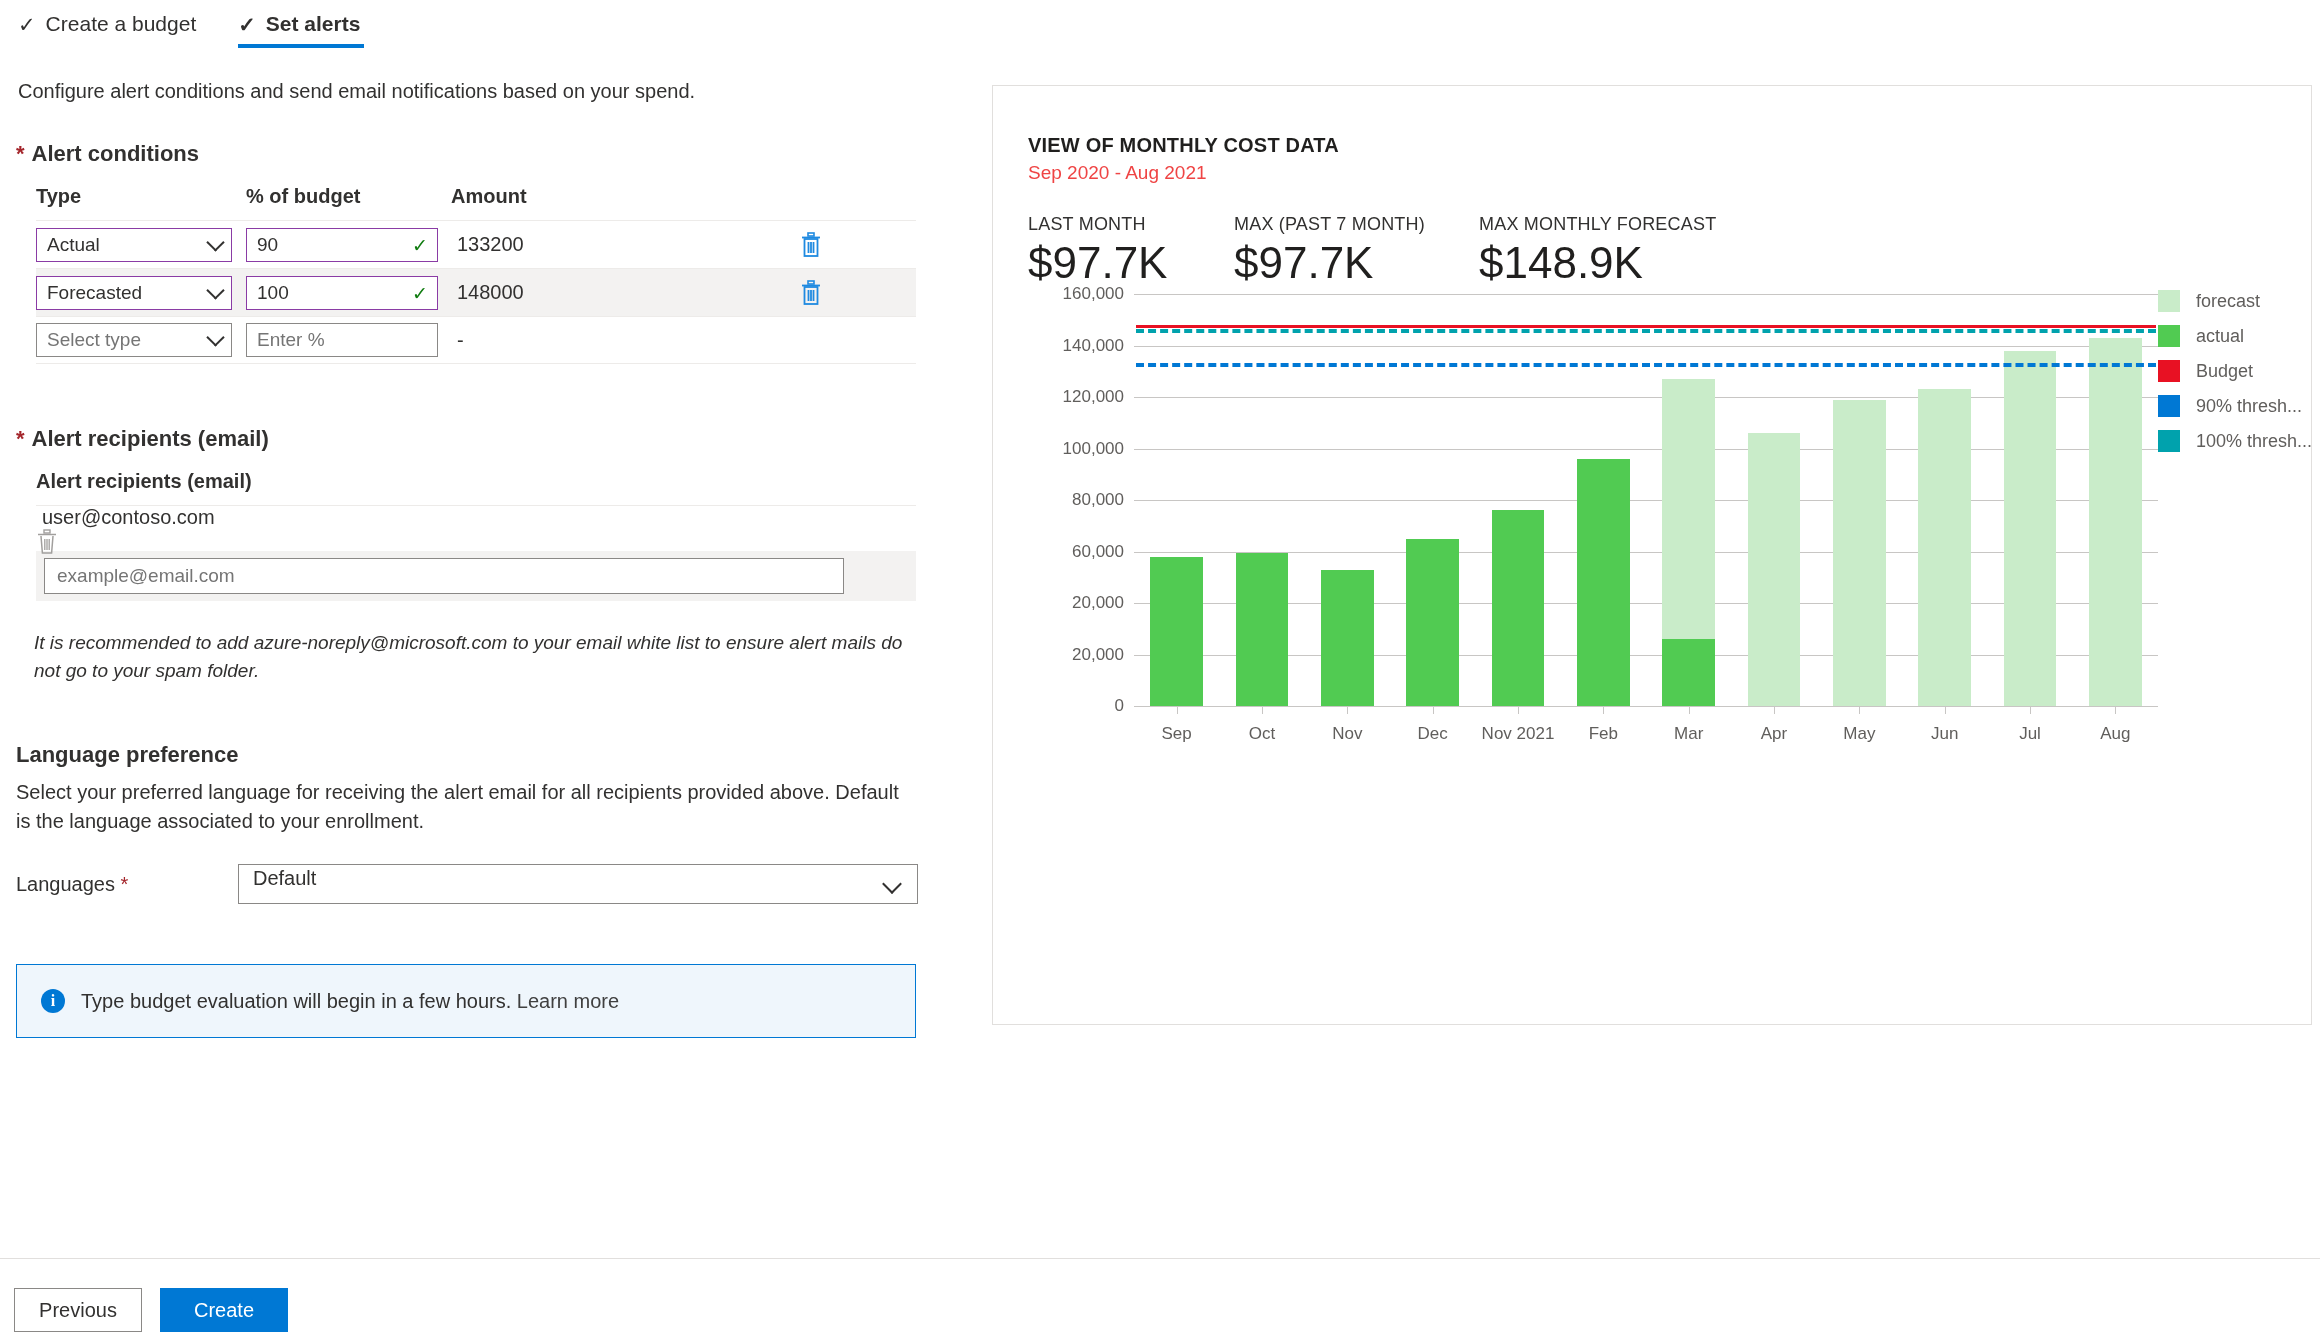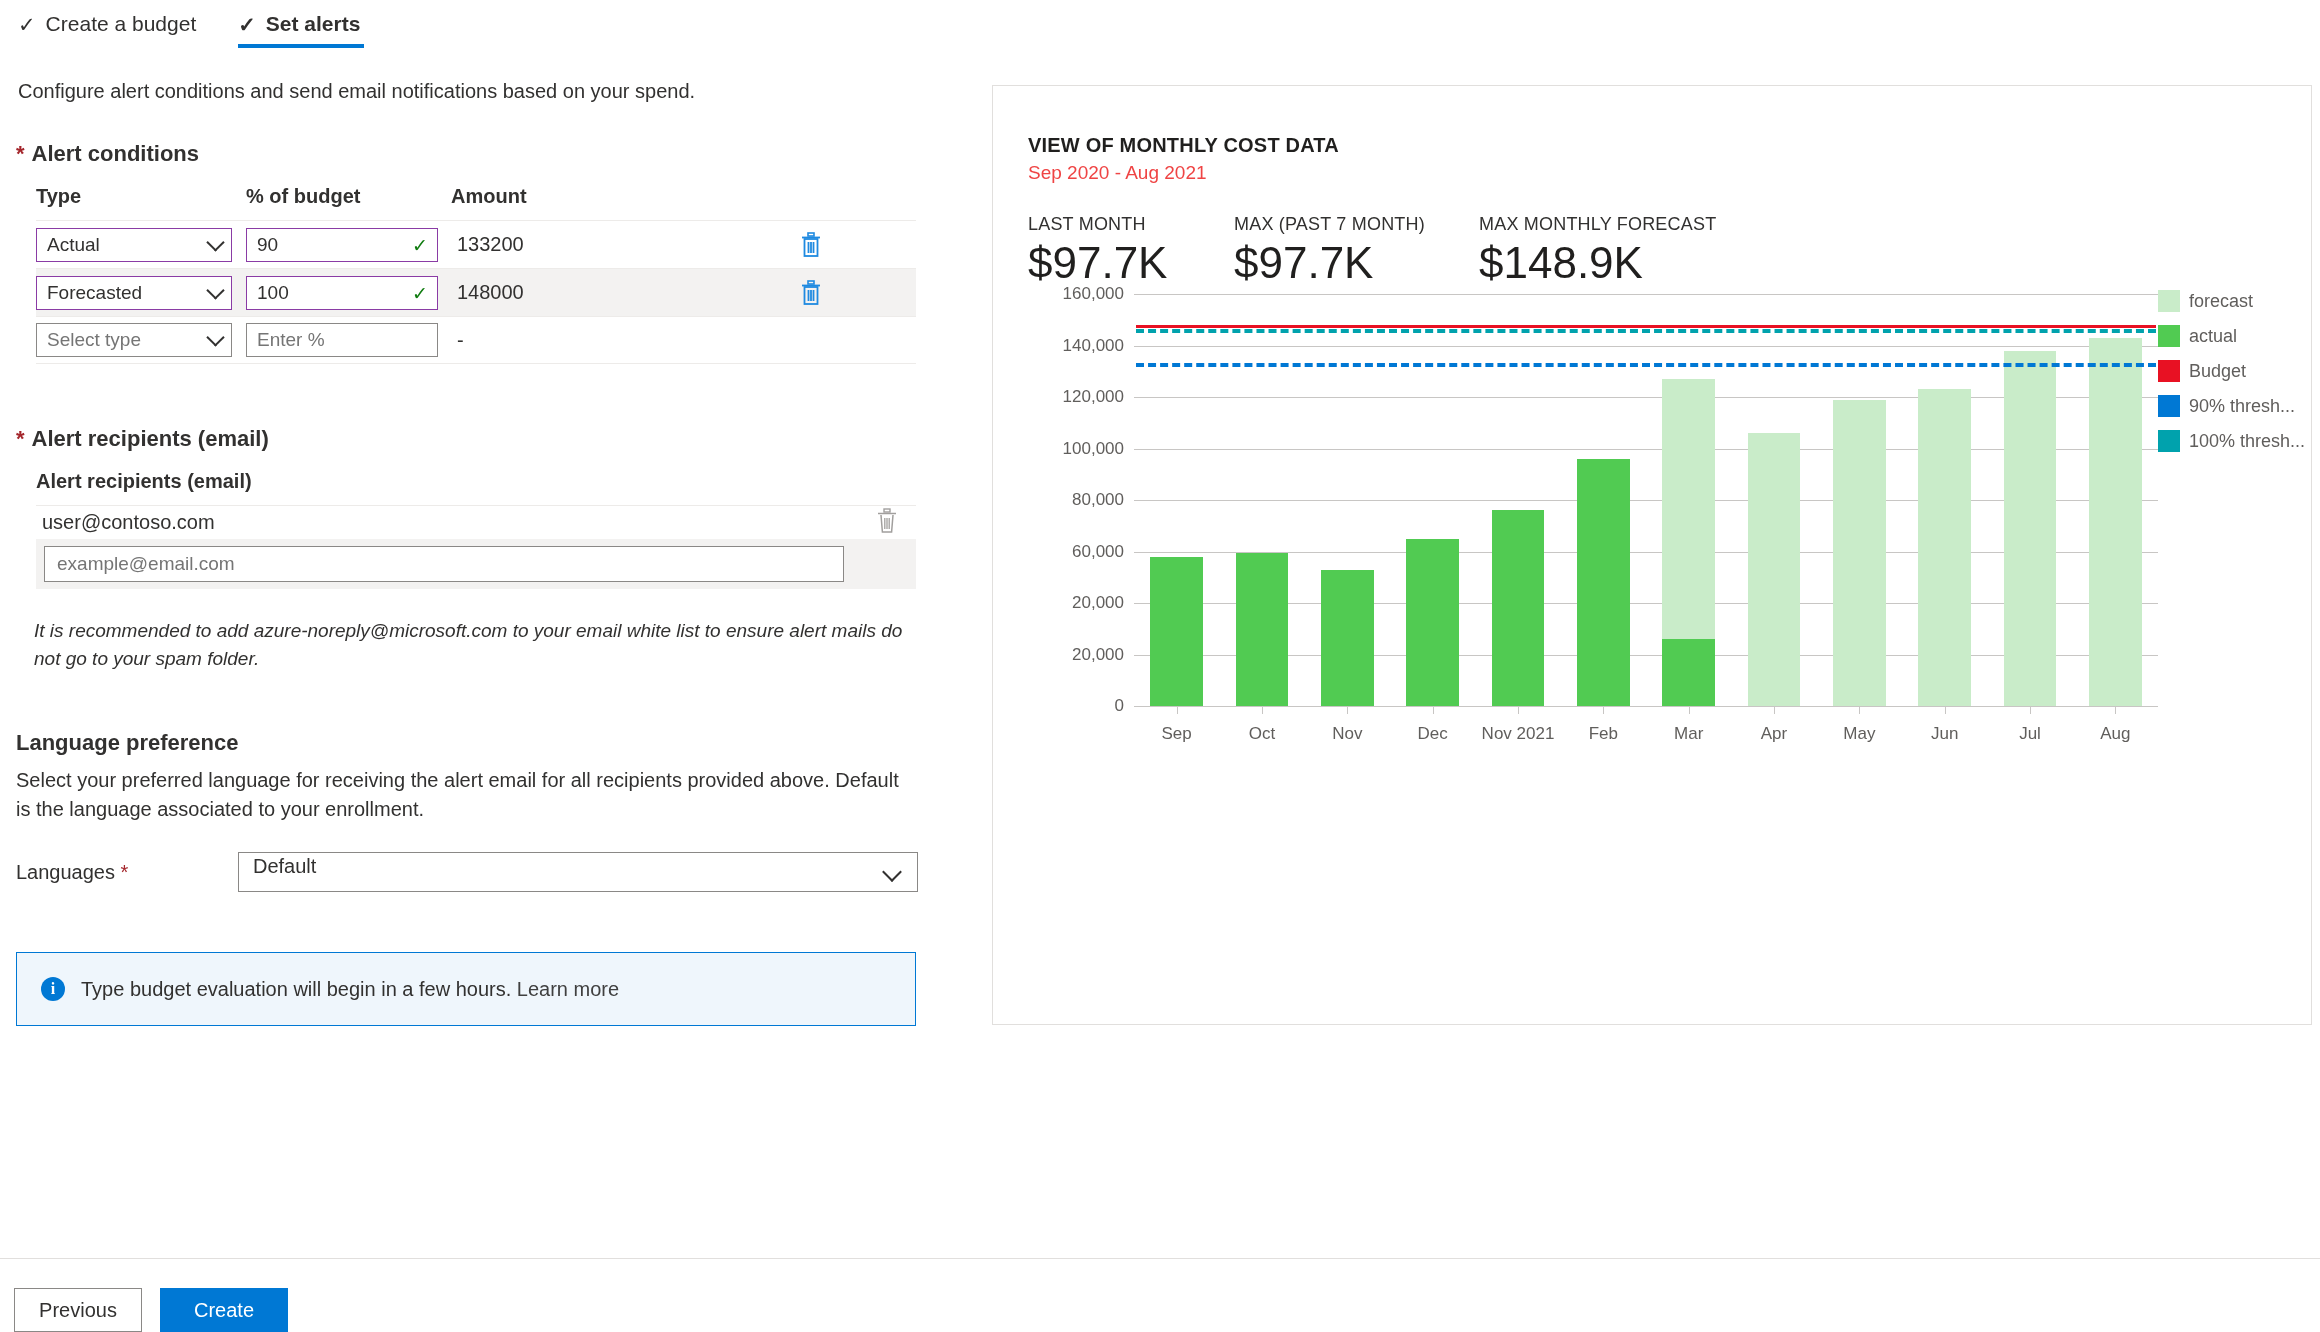--- a/index.html
+++ b/index.html
@@ -90,23 +90,24 @@
 
   .trash { width: 22px; height: 26px; cursor: pointer; }
 
   
   .recip { margin-left: 20px; width: 880px; }
   .recip-head {
     font-size: 20px; font-weight: 600; color:#323130;
     padding-bottom: 12px;
   }
   .recip-row {
-    display:flex; align-items:center; justify-content: space-between;
-    height: 34px; border-top: 1px solid #edebe9;
+    display:flex; justify-content: space-between;
+    height: 46px; border-top: 1px solid #edebe9;
     padding-right: 18px;
+    flex-direction: column;
   }
   .recip-row .email { font-size: 20px; color:#323130; padding-left: 6px;}
   .recip-input-row {
     height: 50px; background:#f3f2f1; display:flex; align-items:center;
     padding: 0 8px;
   }
   .recip-input {
     width: 800px; height: 36px; background:#fff;
     border: 1px solid #8a8886; display:flex; align-items:center;
     padding: 0 12px; font-size: 19px; color: #757575;
@@ -205,21 +206,21 @@
   .hline.solid { border-top: 3px solid #e81123; }
   .hline.dashed-blue {
     border-top: 4px dashed #0078d4;
   }
   .hline.dashed-teal {
     border-top: 4px dashed #00a2ad;
   }
 
   
   .legend { position:absolute; right: 0px; top: 180px; width: 120px; }
-  .lg-item { display:flex; align-items:center; gap: 9px; margin-bottom: 13px; }
+  .lg-item { display:flex; align-items:center; gap: 16px; margin-bottom: 13px; }
   .lg-sw { width: 22px; height: 22px; flex: 0 0 22px; }
   .lg-tx { font-size: 18px; color:#605e5c; white-space:nowrap; }
 
   
   .footer-sep {
     position:absolute; left: 0; top: 1258px; width: 2320px; height:1px;
     background:#e1dfdd;
   }
   .footer { position:absolute; left: 14px; top: 1288px; display:flex; gap: 18px; }
   .btn {

